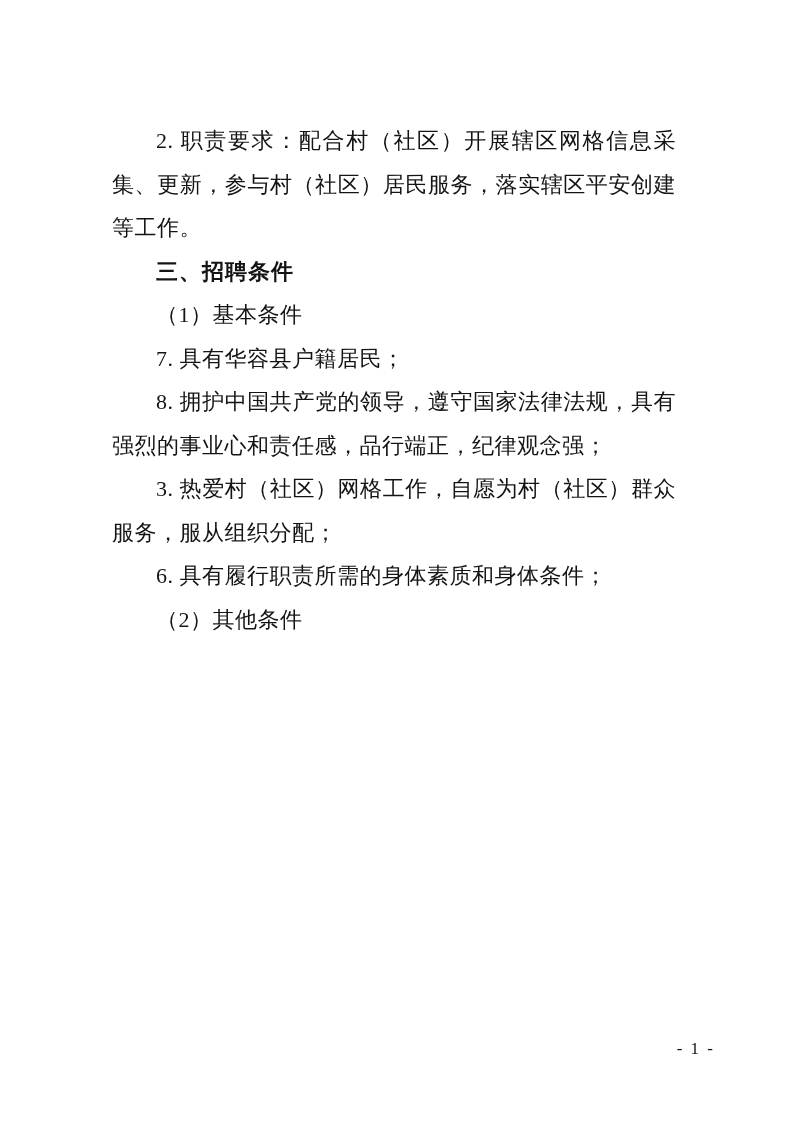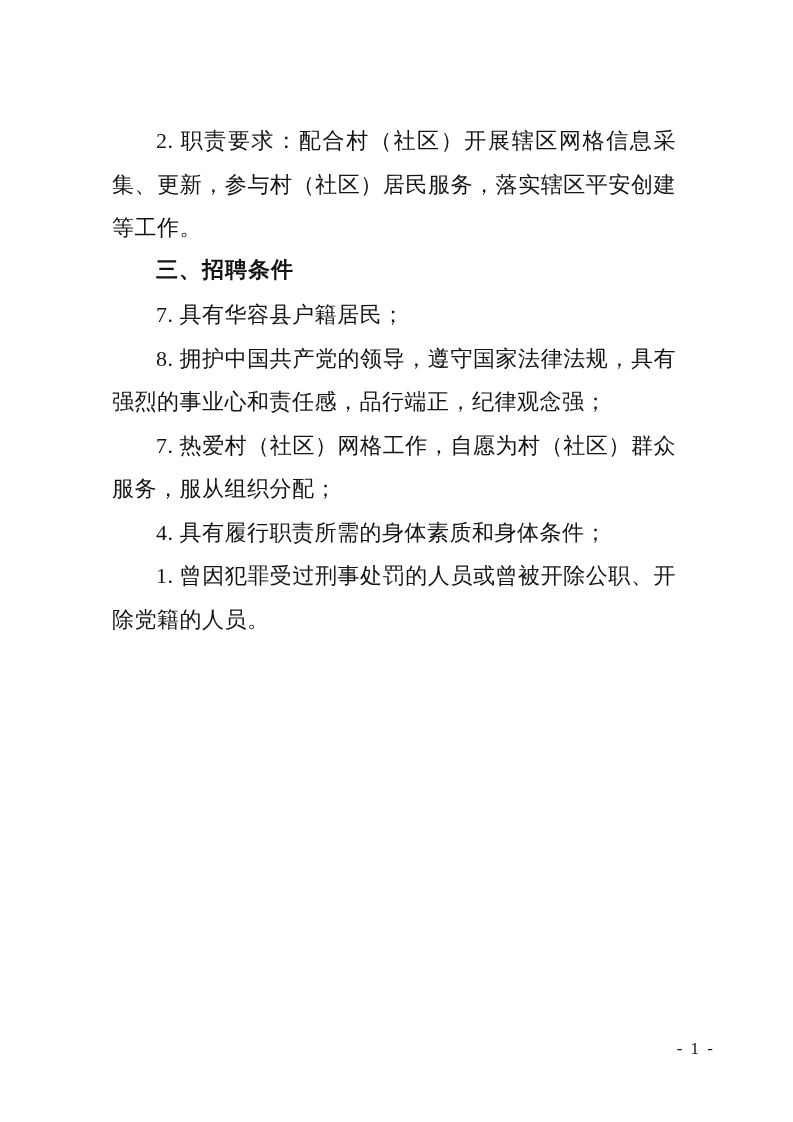--- a/index.html
+++ b/index.html
@@ -28,21 +28,21 @@
     margin: 0;
     font-size: 22px;
     line-height: 43.5px;
     text-align: justify;
     text-justify: inter-ideograph;
     text-indent: 2em;
     letter-spacing: 0.5px;
     word-break: break-all;
   }
   .para.heading {
-    font-family: Liberation Mono, monospace;
+    font-family: Liberation Serif, serif;
     font-weight: bold;
     letter-spacing: 1px;
   }
   .footer {
     position: absolute;
     top: 1038px;
     right: 78px;
     font-size: 17px;
     line-height: 22px;
     letter-spacing: 2px;
@@ -50,20 +50,21 @@
     font-family: "Liberation Serif", "DejaVu Serif", serif;
   }
 </style>
 </head>
 <body>
 
 <div class="page">
   <div class="content">
     <p class="para">2. 职责要求：配合村（社区）开展辖区网格信息采集、更新，参与村（社区）居民服务，落实辖区平安创建等工作。</p>
     <p class="para heading">三、招聘条件</p>
+    <p class="para">（1）基本条件</p>
     <p class="para">7. 具有华容县户籍居民；</p>
     <p class="para">8. 拥护中国共产党的领导，遵守国家法律法规，具有强烈的事业心和责任感，品行端正，纪律观念强；</p>
-    <p class="para">7. 热爱村（社区）网格工作，自愿为村（社区）群众服务，服从组织分配；</p>
-    <p class="para">4. 具有履行职责所需的身体素质和身体条件；</p>
-    <p class="para">1. 曾因犯罪受过刑事处罚的人员或曾被开除公职、开除党籍的人员。</p>
+    <p class="para">3. 热爱村（社区）网格工作，自愿为村（社区）群众服务，服从组织分配；</p>
+    <p class="para">6. 具有履行职责所需的身体素质和身体条件；</p>
+    <p class="para">（2）其他条件</p>
   </div>
   <div class="footer">- 1 -</div>
 </div>
 
 </body></html>

